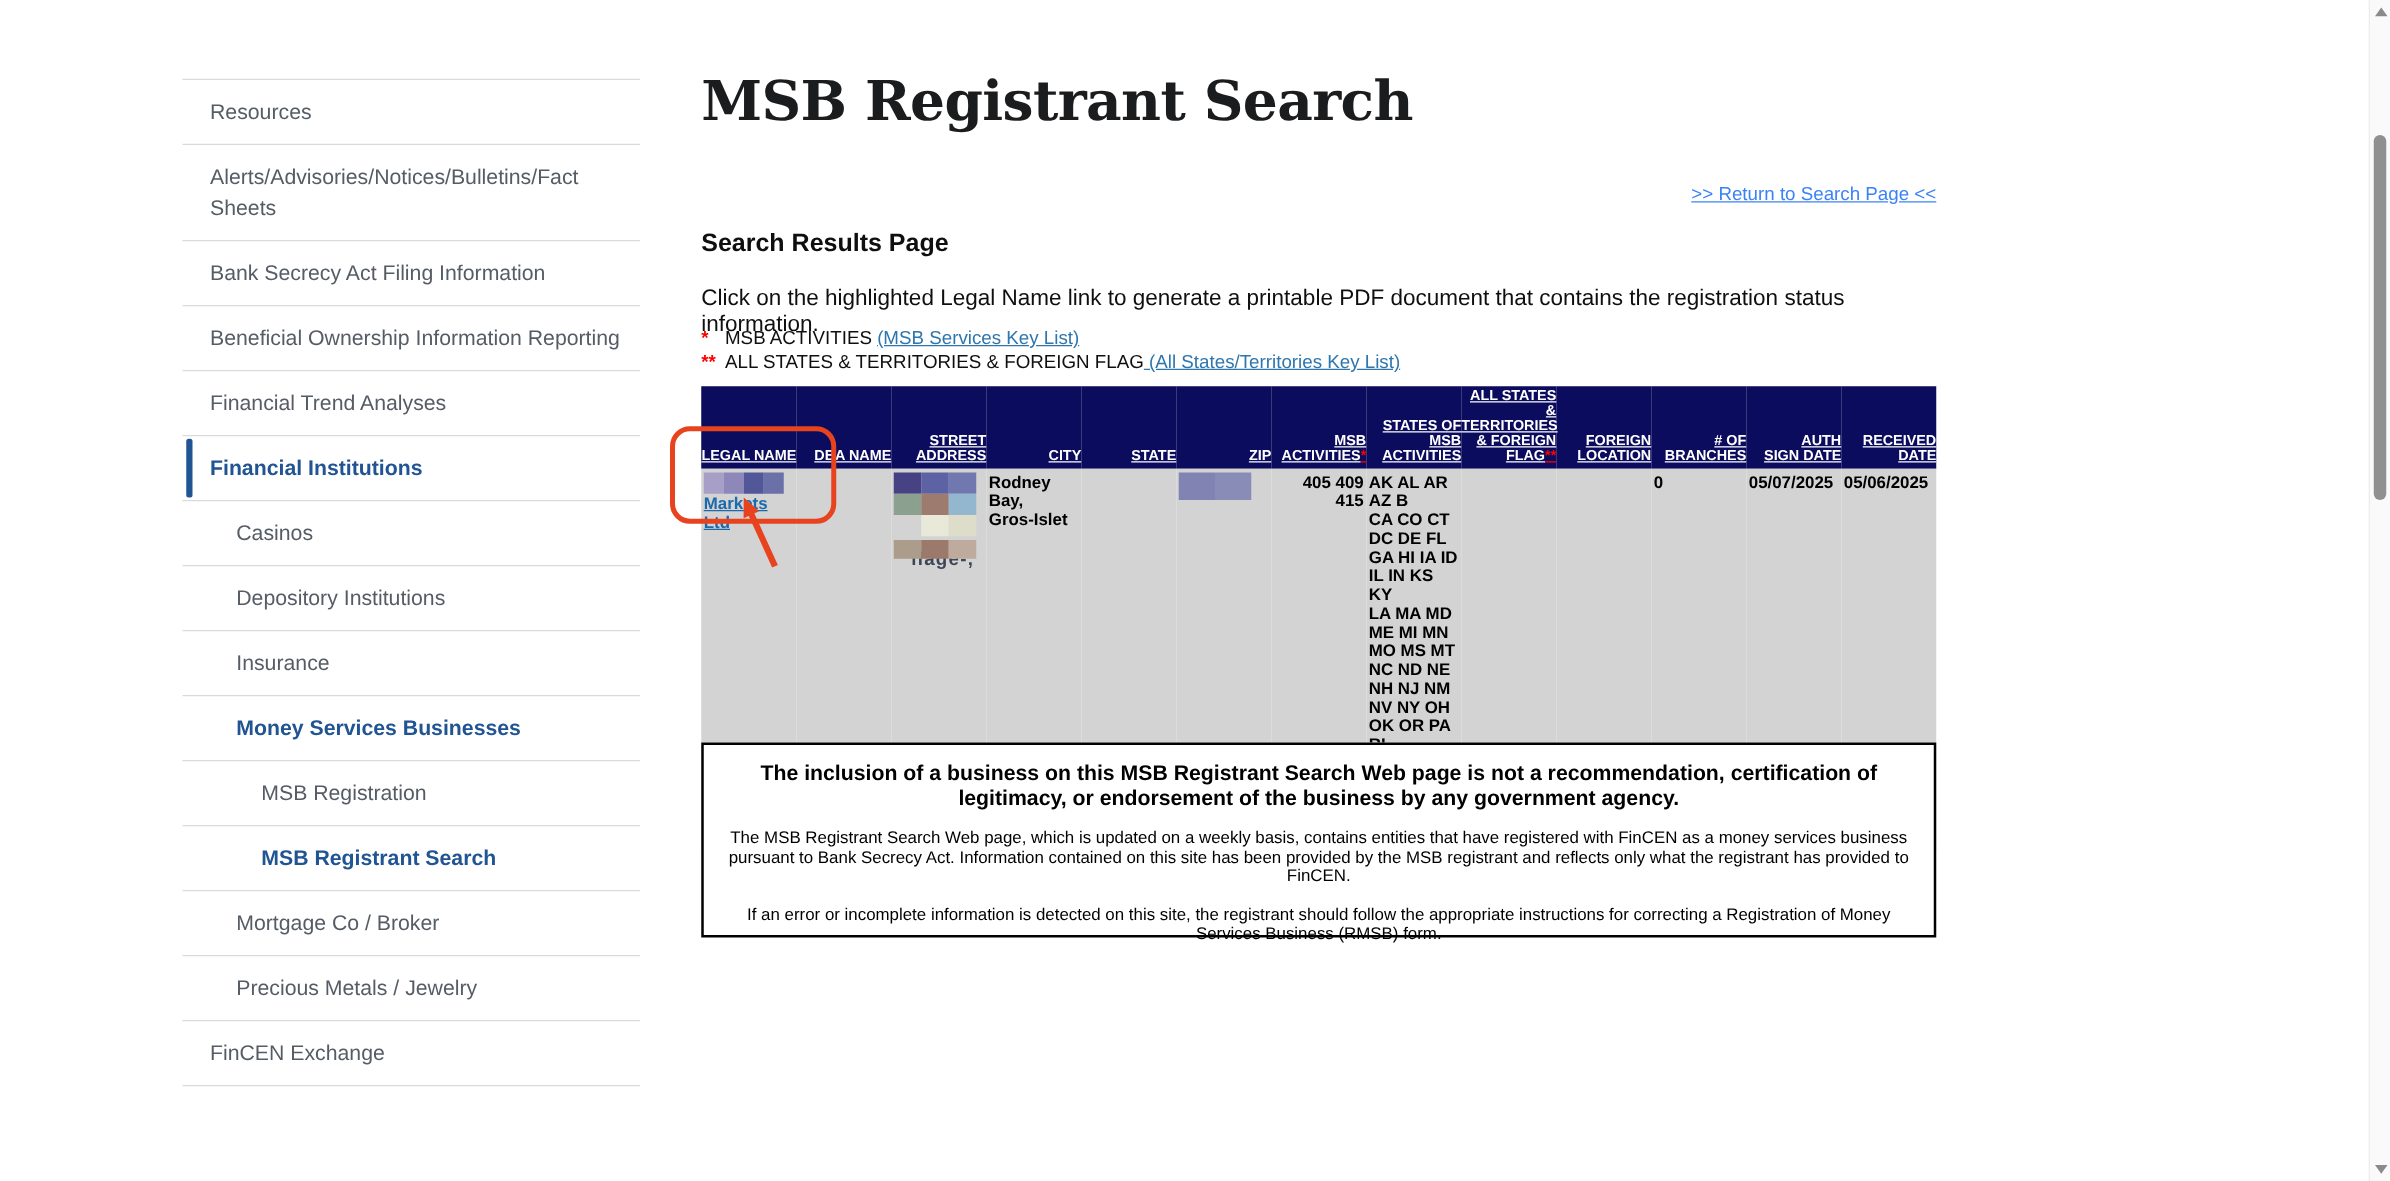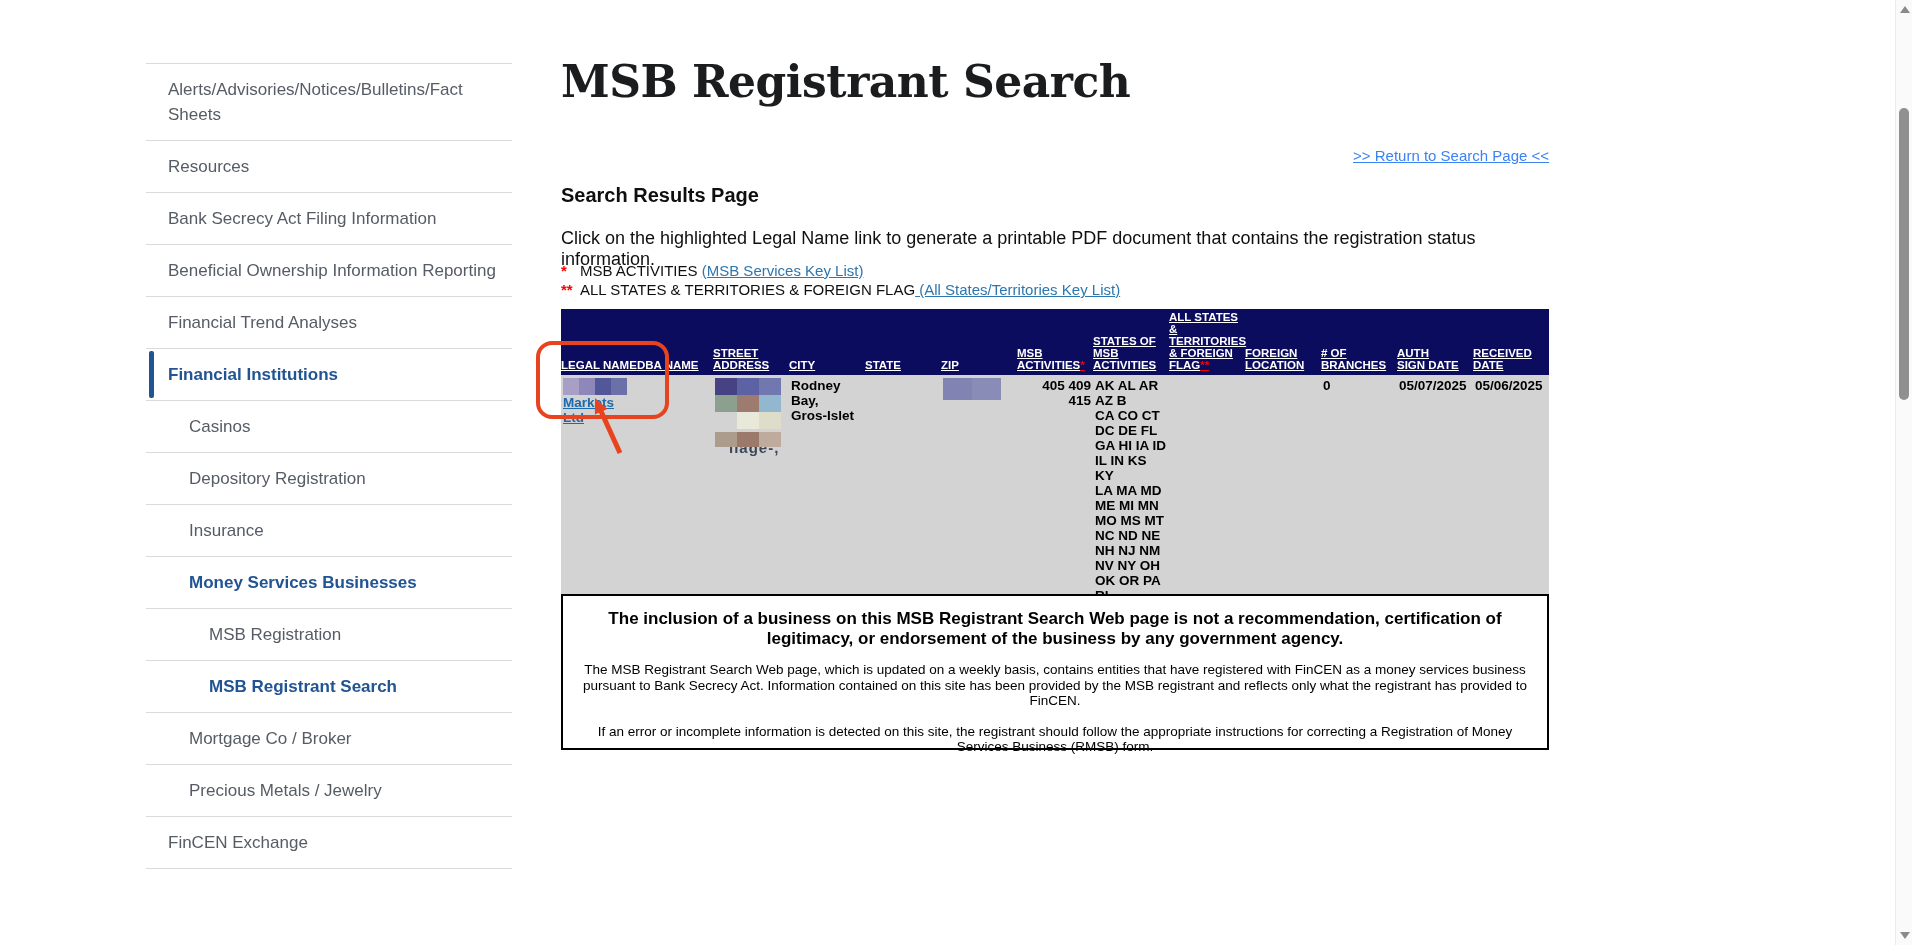--- a/index.html
+++ b/index.html
@@ -40,21 +40,21 @@
   .intro { position:absolute; top:228px; left:0; font-size:18px; color:#0f0f0f; }
   .keys { position:absolute; top:261px; left:0; font-size:15px; line-height:19px; color:#0f0f0f; }
   .key-star { display:inline-block; width:19px; color:#f00; font-weight:bold; }
   .key-link { color:#2d76ae; text-decoration:underline; cursor:pointer; white-space:pre; }
 
   
   .results-table { position:absolute; top:309px; left:0; width:988px;
                    border-collapse:collapse; table-layout:fixed; }
   .results-table col { width:76px; }
   .results-table thead tr { background:#0c0c5e; height:60px; }
-  .results-table th { vertical-align:bottom; text-align:left;
+  .results-table th { vertical-align:bottom; text-align:right;
                       font-size:11.5px; line-height:12px; font-weight:bold;
                       color:#fff; padding:2px 0 4px; }
   .hl { text-decoration:underline; white-space:pre-line; cursor:pointer; }
   .th-star { color:#f00; text-decoration:underline; }
   .results-table tbody tr { background:#d3d3d3; height:224px; }
   .results-table td { vertical-align:top; font-size:13.5px; line-height:15px;
                       color:#000; padding:3px 2px; overflow:visible;font-weight:bold; }
   .pre { white-space:pre-line; }
   .cell-link { color:#1b6aad; text-decoration:underline; cursor:pointer; }
   .td-right { text-align:right; padding-right:5px; }
@@ -74,28 +74,28 @@
 
   
   .annot { position:absolute; left:530px; top:330px; pointer-events:none; z-index:5; }
 </style>
 </head>
 <body>
 
 <div class="page">
 
   <nav class="sidebar">
+      <a class="sb-item lvl0">Resources</a>
       <a class="sb-item lvl0">Alerts/Advisories/Notices/Bulletins/Fact Sheets</a>
-      <a class="sb-item lvl0">Resources</a>
       <a class="sb-item lvl0">Bank Secrecy Act Filing Information</a>
       <a class="sb-item lvl0">Beneficial Ownership Information Reporting</a>
       <a class="sb-item lvl0">Financial Trend Analyses</a>
       <a class="sb-item lvl0 active bold">Financial Institutions</a>
       <a class="sb-item lvl1">Casinos</a>
-      <a class="sb-item lvl1">Depository Registration</a>
+      <a class="sb-item lvl1">Depository Institutions</a>
       <a class="sb-item lvl1">Insurance</a>
       <a class="sb-item lvl1 bold">Money Services Businesses</a>
       <a class="sb-item lvl2">MSB Registration</a>
       <a class="sb-item lvl2 bold">MSB Registrant Search</a>
       <a class="sb-item lvl1">Mortgage Co / Broker</a>
       <a class="sb-item lvl1">Precious Metals / Jewelry</a>
       <a class="sb-item lvl0">FinCEN Exchange</a>
     </nav>
 
   <div class="main">

